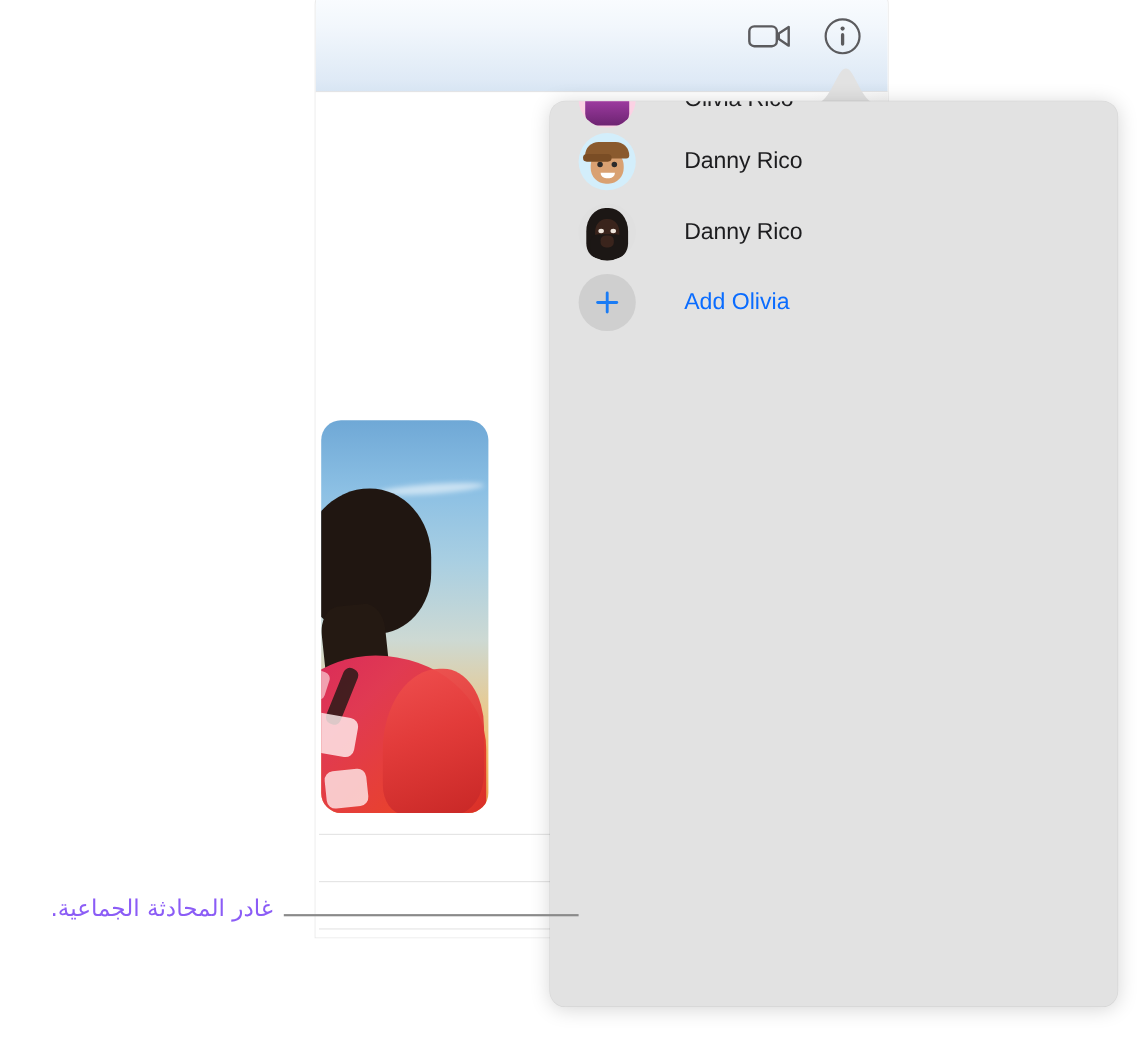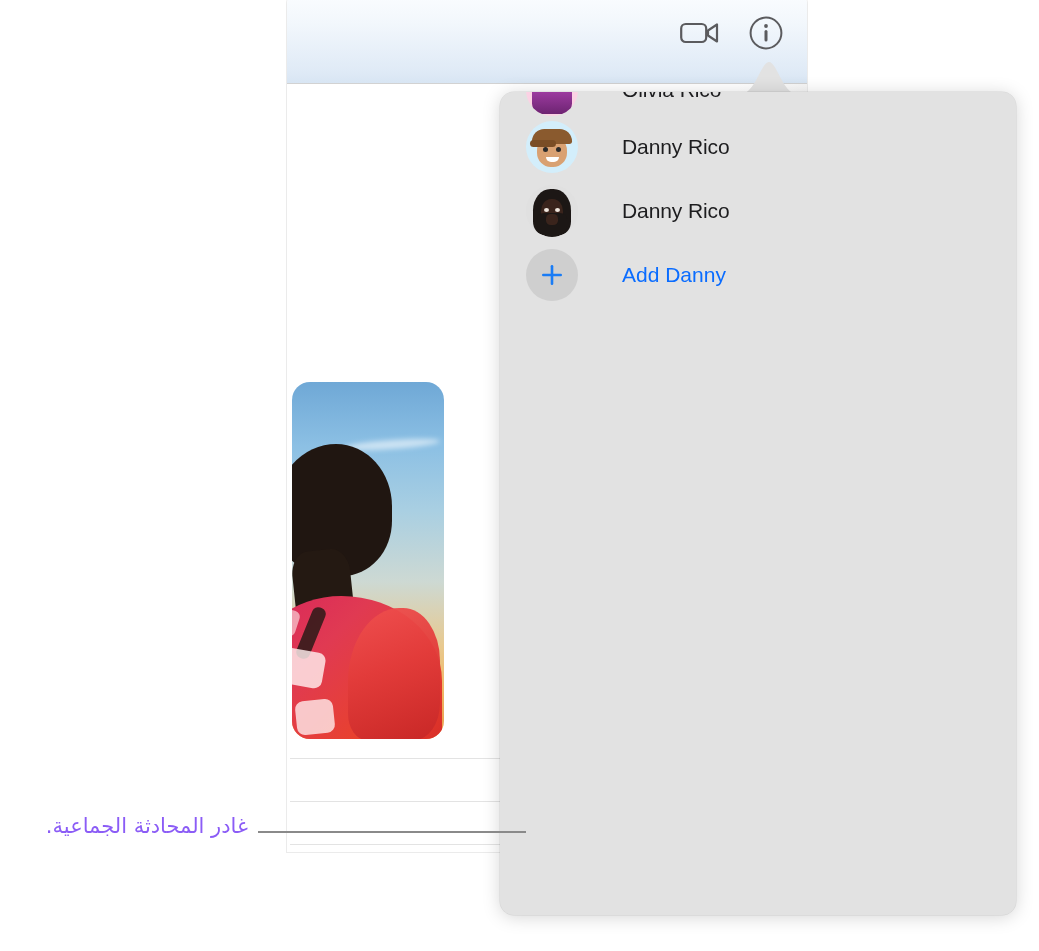--- a/index.html
+++ b/index.html
@@ -426,20 +426,20 @@
       <div class="member-name">Danny Rico</div>
     </div>
 
     <div class="member-row" style="top:157px;">
       <div class="avatar av-add">
         <svg width="26" height="26" viewBox="0 0 26 26">
           <rect x="11.7" y="3" width="2.6" height="20" rx="1.3" fill="#1a7cf5"></rect>
           <rect x="3" y="11.7" width="20" height="2.6" rx="1.3" fill="#1a7cf5"></rect>
         </svg>
       </div>
-      <div class="link-text">Add Danny</div>
+      <div class="link-text">Add Olivia</div>
     </div>
 
   </div>
 </div>
 
 <div id="callout-text">غادر المحادثة الجماعية.</div>
 <div id="callout-line"></div>
 
 </body></html>

